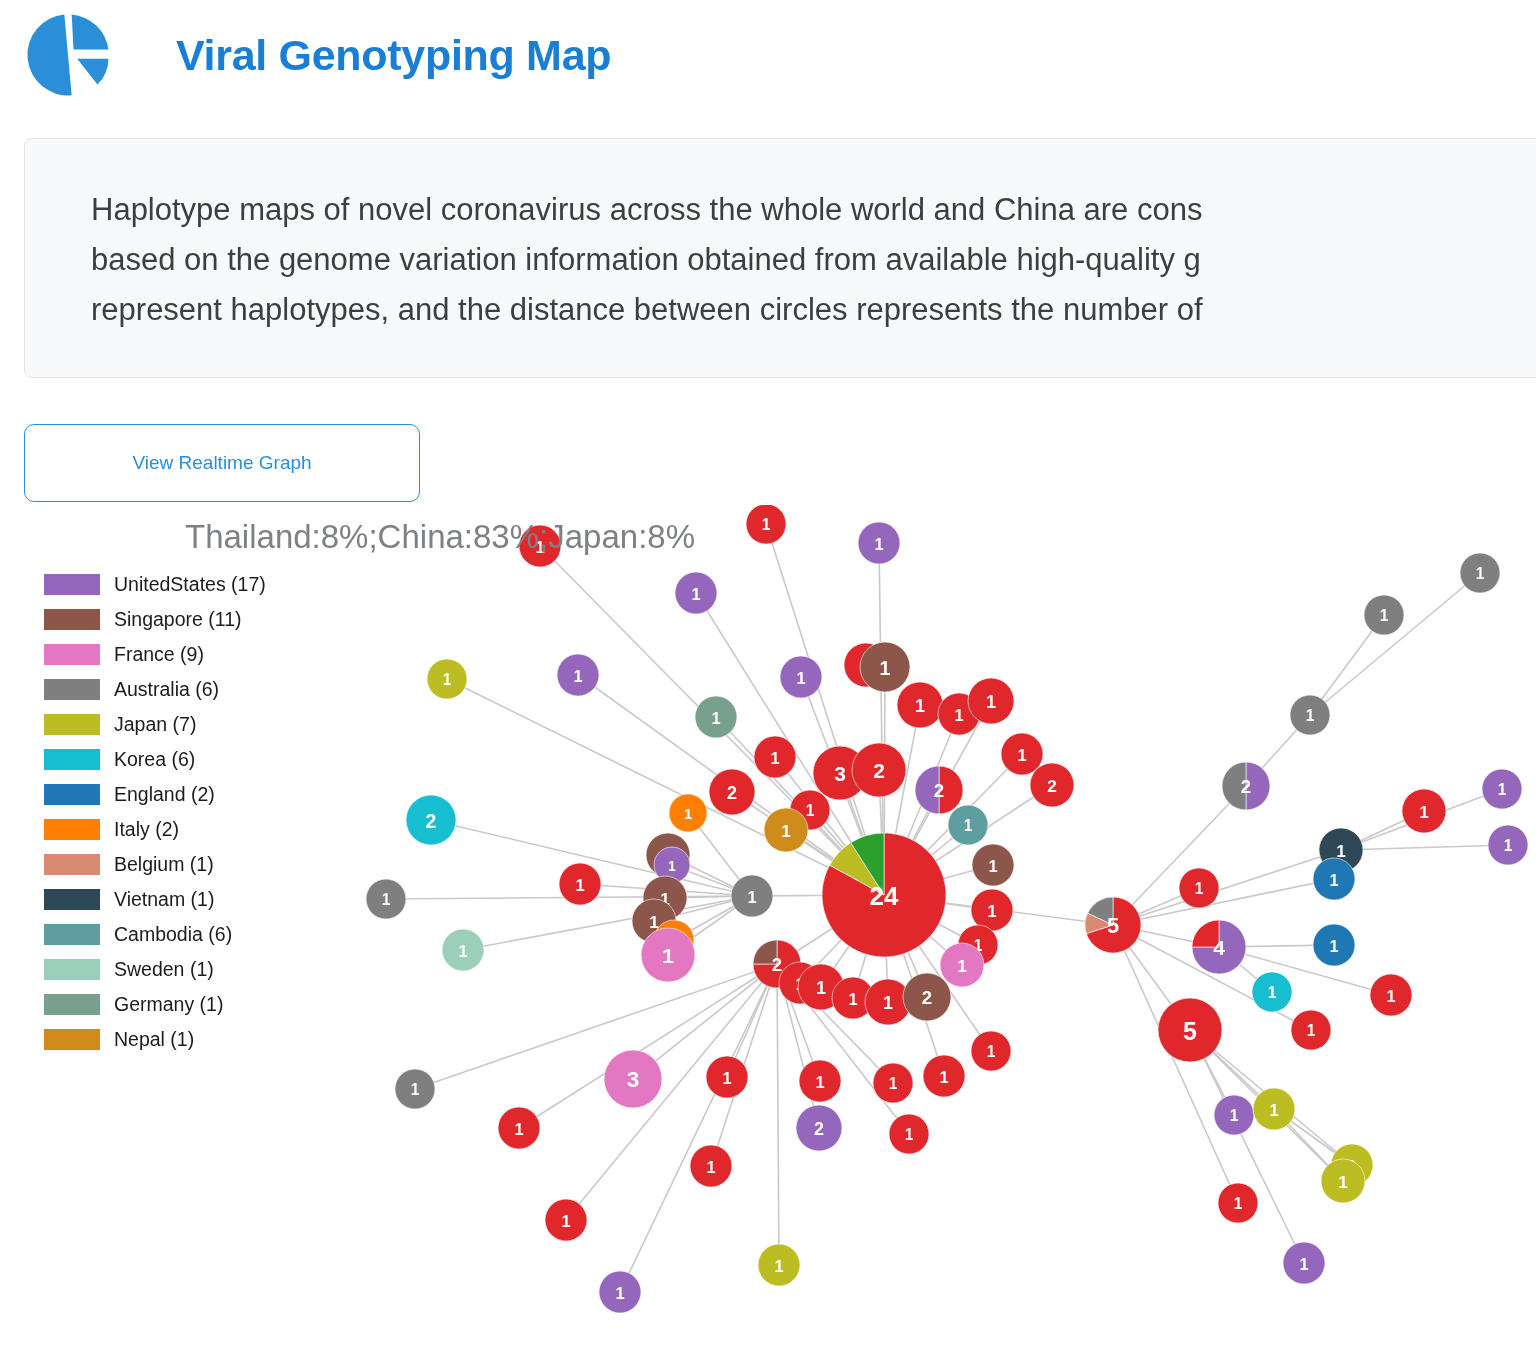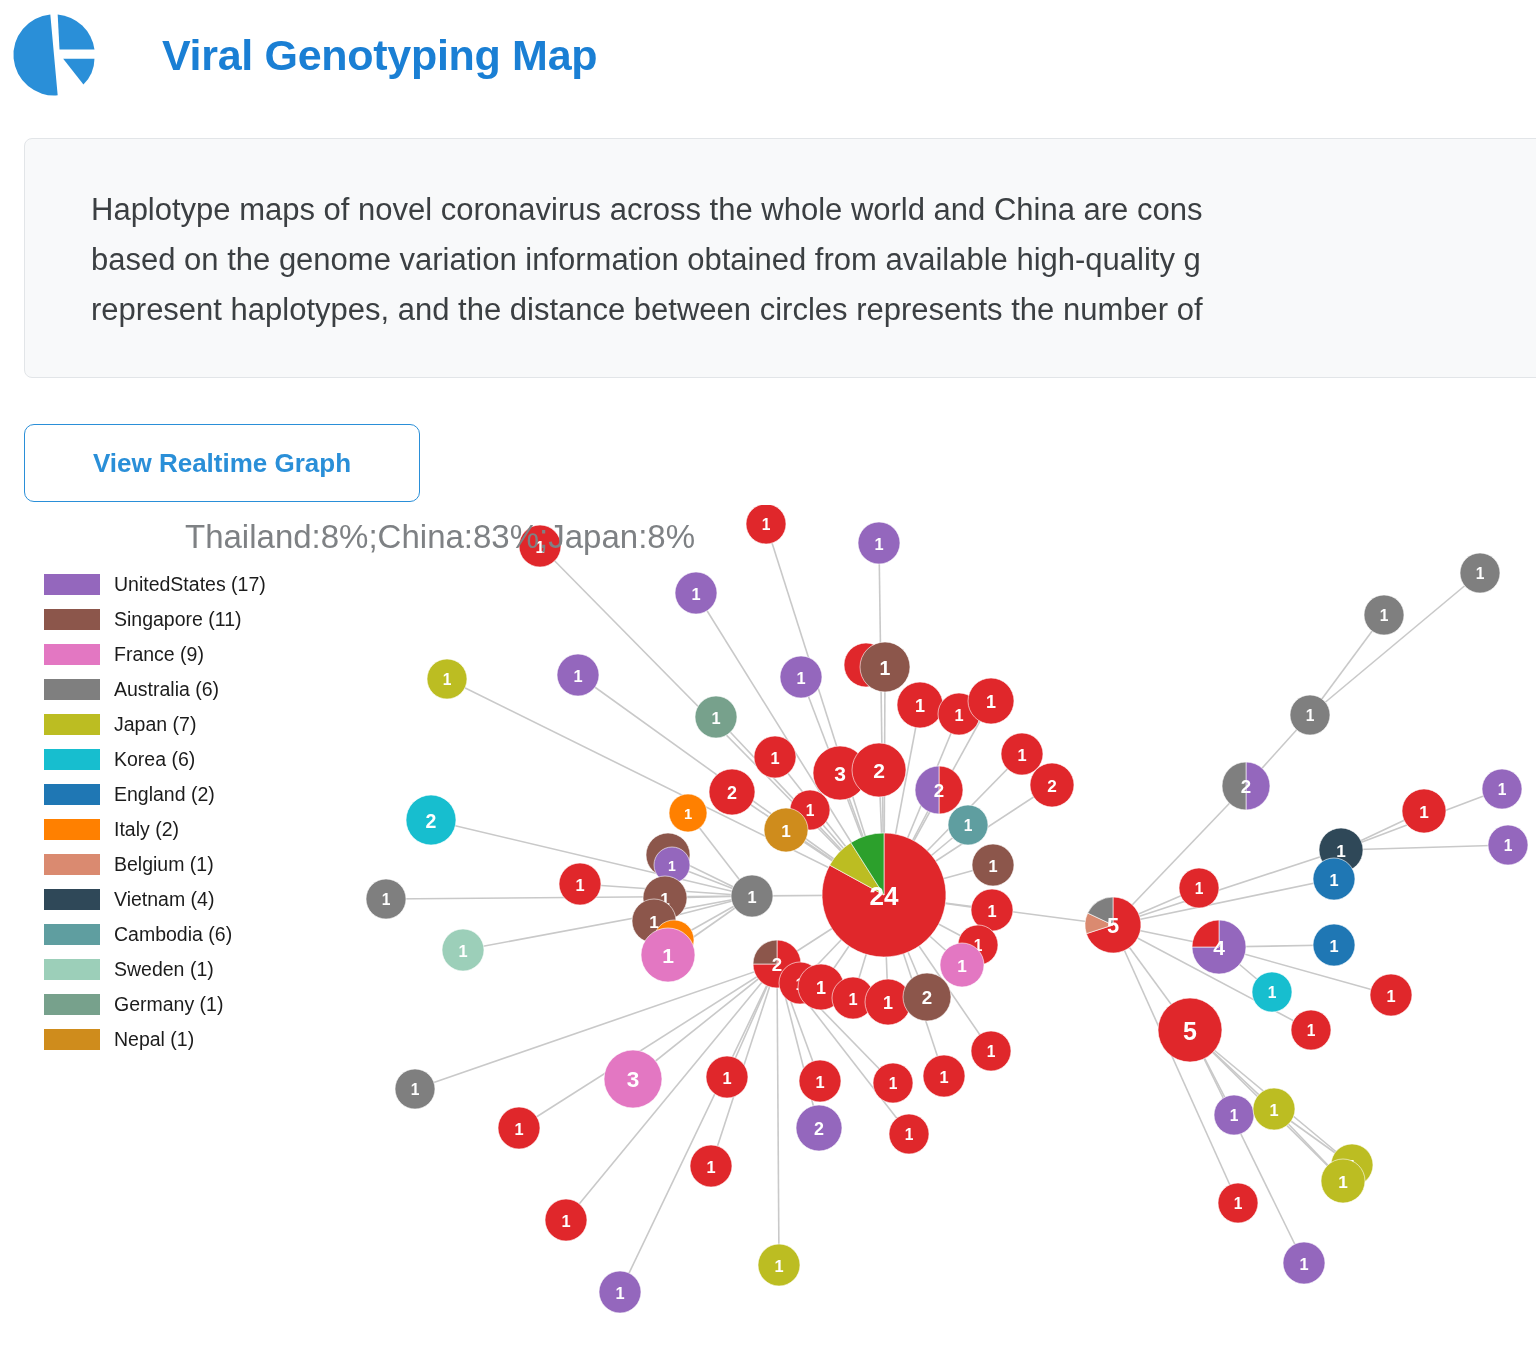--- a/index.html
+++ b/index.html
@@ -8,21 +8,21 @@
     width:1536px; height:1370px;
     background:#ffffff;
     font-family:"Liberation Sans", sans-serif;
     overflow:hidden;
     position:relative;
   }
 
   
   #header {
     position:absolute; left:0; top:0; width:1536px; height:110px;
-    display:flex; align-items:center; padding-left:8px;
+    display:flex; align-items:center; padding-left:22px;
   }
   #logo { width:92px; height:92px; flex:0 0 auto; }
   #app-title {
     font-size:43px; font-weight:bold; color:#1a7fd4;
     margin-left:62px; letter-spacing:-0.3px; white-space:nowrap;
   }
 
   
   #desc-panel {
     position:absolute; left:24px; top:138px;
@@ -34,24 +34,23 @@
     font-size:31px; line-height:50px; color:#3b3f42;
     white-space:nowrap;
   }
   #desc-text span { display:block; }
 
   
   #realtime-btn {
     position:absolute; left:24px; top:424px;
     width:396px; height:78px;
     background:#ffffff; border:1.5px solid #2a8fd8; border-radius:10px;
-    color:#2a8fd8; font-size:26px;
+    color:#2a8fd8; font-size:19px;
     display:flex; align-items:center; justify-content:center;
     cursor:pointer;
-    font-weight:bold;
   }
 
   
   #graph-area { position:absolute; left:0; top:505px; width:1536px; height:865px; }
   #graph-svg { position:absolute; left:0; top:0; }
 
   #tooltip {
     position:absolute; left:185px; top:13px;
     font-size:33px; color:#7e8184; white-space:nowrap;
     pointer-events:none;
@@ -566,21 +565,21 @@
       <div class="legend-row">
         <div class="legend-swatch" style="background: rgb(255, 128, 0);"></div>
         <div class="legend-label">Italy (2)</div>
       </div>
       <div class="legend-row">
         <div class="legend-swatch" style="background: rgb(218, 138, 112);"></div>
         <div class="legend-label">Belgium (1)</div>
       </div>
       <div class="legend-row">
         <div class="legend-swatch" style="background: rgb(47, 72, 88);"></div>
-        <div class="legend-label">Vietnam (4)</div>
+        <div class="legend-label">Vietnam (1)</div>
       </div>
       <div class="legend-row">
         <div class="legend-swatch" style="background: rgb(95, 158, 160);"></div>
         <div class="legend-label">Cambodia (6)</div>
       </div>
       <div class="legend-row">
         <div class="legend-swatch" style="background: rgb(156, 207, 185);"></div>
         <div class="legend-label">Sweden (1)</div>
       </div>
       <div class="legend-row">

